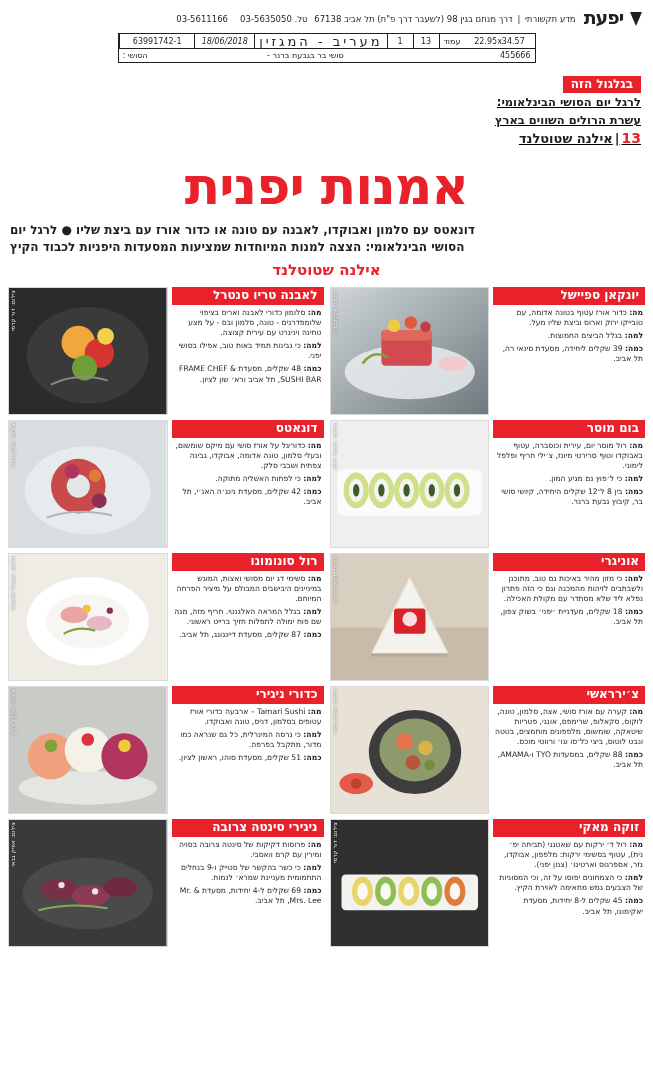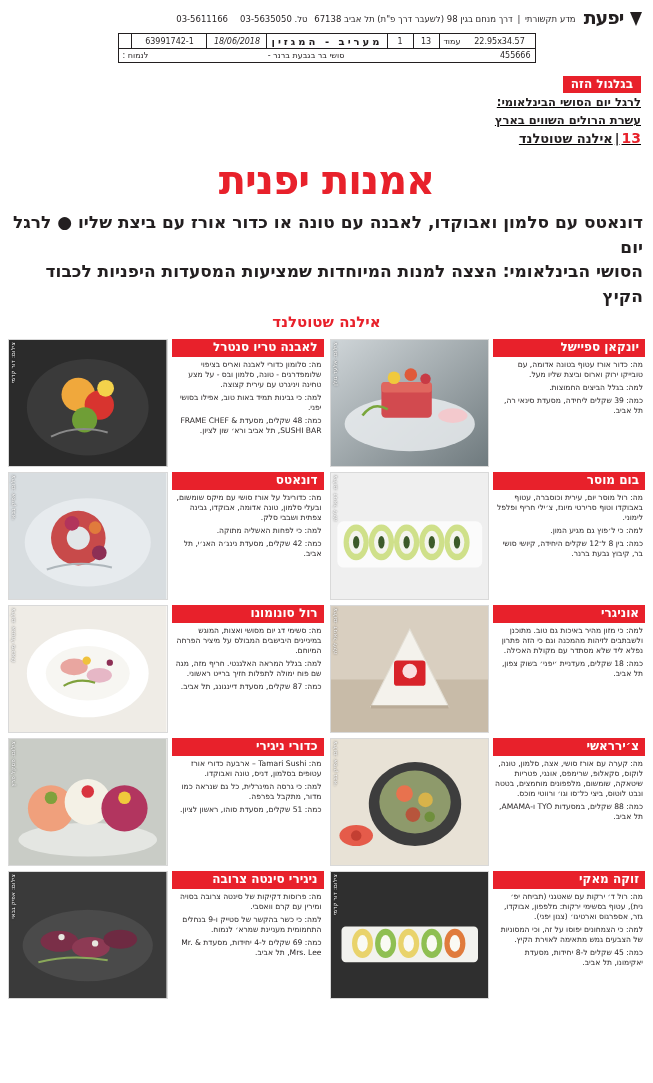--- a/index.html
+++ b/index.html
@@ -66,22 +66,22 @@
     border-left: 1px solid #231f20;
     padding: 2px 4px;
     display: flex;
     align-items: center;
     justify-content: center;
     white-space: nowrap;
     text-align: right;
   }
   .meta-cell:first-child { border-left: none; }
   .meta-paper {
-    font-size: 10px;
-    font-weight: bold;
+    font-size: 13px;
+    font-weight: normal;
     letter-spacing: 3px;
     flex: 0 0 110px;
     justify-content: center;
   }
   .meta-date { flex: 0 0 60px; font-style: italic; }
   .meta-id { flex: 0 0 75px; }
   .meta-size { flex: 0 0 70px; }
   .meta-small { flex: 0 0 26px; }
   .meta-row2 {
     display: flex;
@@ -124,32 +124,32 @@
   .kicker-byline .num {
     color: #e8212b;
     font-size: 14px;
   }
   .kicker-byline .bar { color:#231f20; padding:0 2px; }
 
   
   .headline {
     text-align: center;
     color: #e8212b;
-    font-size: 40px;
+    font-size: 52px;
     font-weight: bold;
     letter-spacing: -1px;
     line-height: 1;
     margin: 14px 0 10px 0;
     font-family: "DejaVu Sans", sans-serif;
   }
 
   
   .standfirst {
-    text-align: right;
-    font-size: 17px;
+    text-align: left;
+    font-size: 12px;
     font-weight: bold;
     color: #231f20;
     line-height: 1.45;
     padding: 0 10px;
   }
   .byline2 {
     text-align: center;
     color: #e8212b;
     font-size: 15px;
     font-weight: bold;
@@ -190,21 +190,21 @@
   }
   .entry-body {
     font-size: 7.6px;
     line-height: 1.33;
     color: #231f20;
     text-align: right;
     padding: 3px 2px 0 2px;
     flex: 1;
   }
   .entry-body p { margin: 0 0 3px 0; }
-  .lbl { font-weight: normal; text-align: center; }
+  .lbl { font-weight: bold; text-align: center; }
 
   .photo {
     flex: 1 1 auto;
     position: relative;
     min-width: 0;
     border: 1px solid #d9d9d9;
     overflow: hidden;
   }
   .credit {
     position: absolute;
@@ -252,21 +252,21 @@
       <div class="meta-cell meta-small">עמוד</div>
       <div class="meta-cell meta-small">13</div>
       <div class="meta-cell meta-small">1</div>
       <div class="meta-cell meta-paper">מעריב - המגזין</div>
       <div class="meta-cell meta-date">18/06/2018</div>
       <div class="meta-cell meta-id">63991742-1</div>
     </div>
     <div class="meta-row2">
       <div class="meta-cell meta-kw2">455666</div>
       <div class="meta-cell meta-kw">סושי בר בגבעת ברנר -</div>
-      <div class="meta-cell">לנמוח :</div>
+      <div class="meta-cell">הסושי :</div>
     </div>
   </div>
 
   <div class="kicker-wrap">
     <div class="kicker-tag">בגלגול הזה</div>
     <div class="kicker-line">לרגל יום הסושי הבינלאומי:</div>
     <div class="kicker-line">עשרת הרולים השווים בארץ</div>
     <div class="kicker-byline">
       <span class="num">13</span><span class="bar">|</span><span>אילנה שטוטלנד</span>
     </div>

